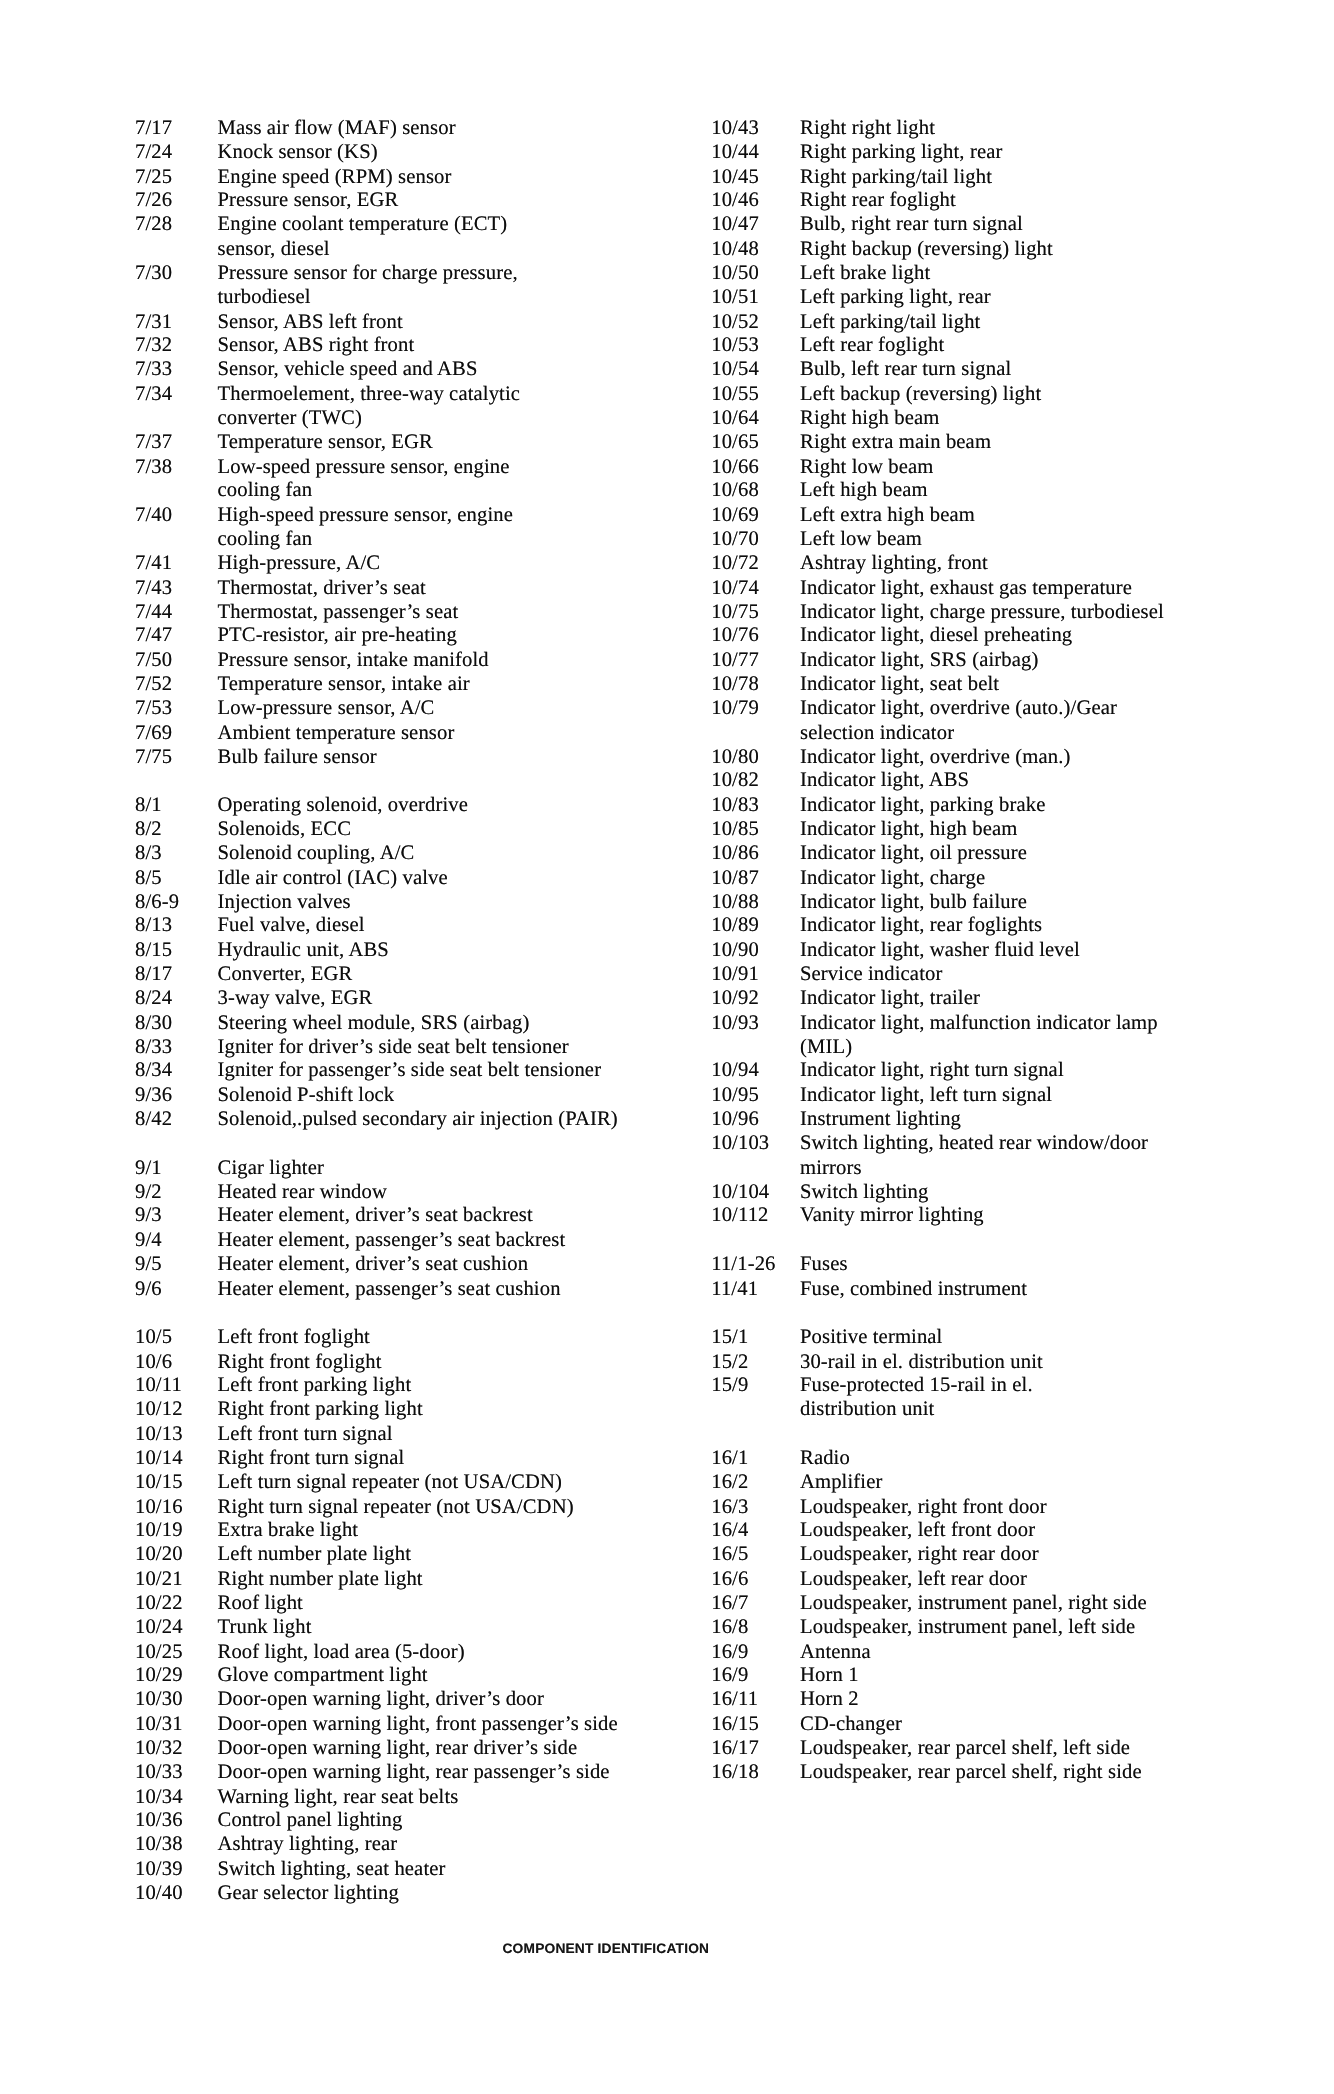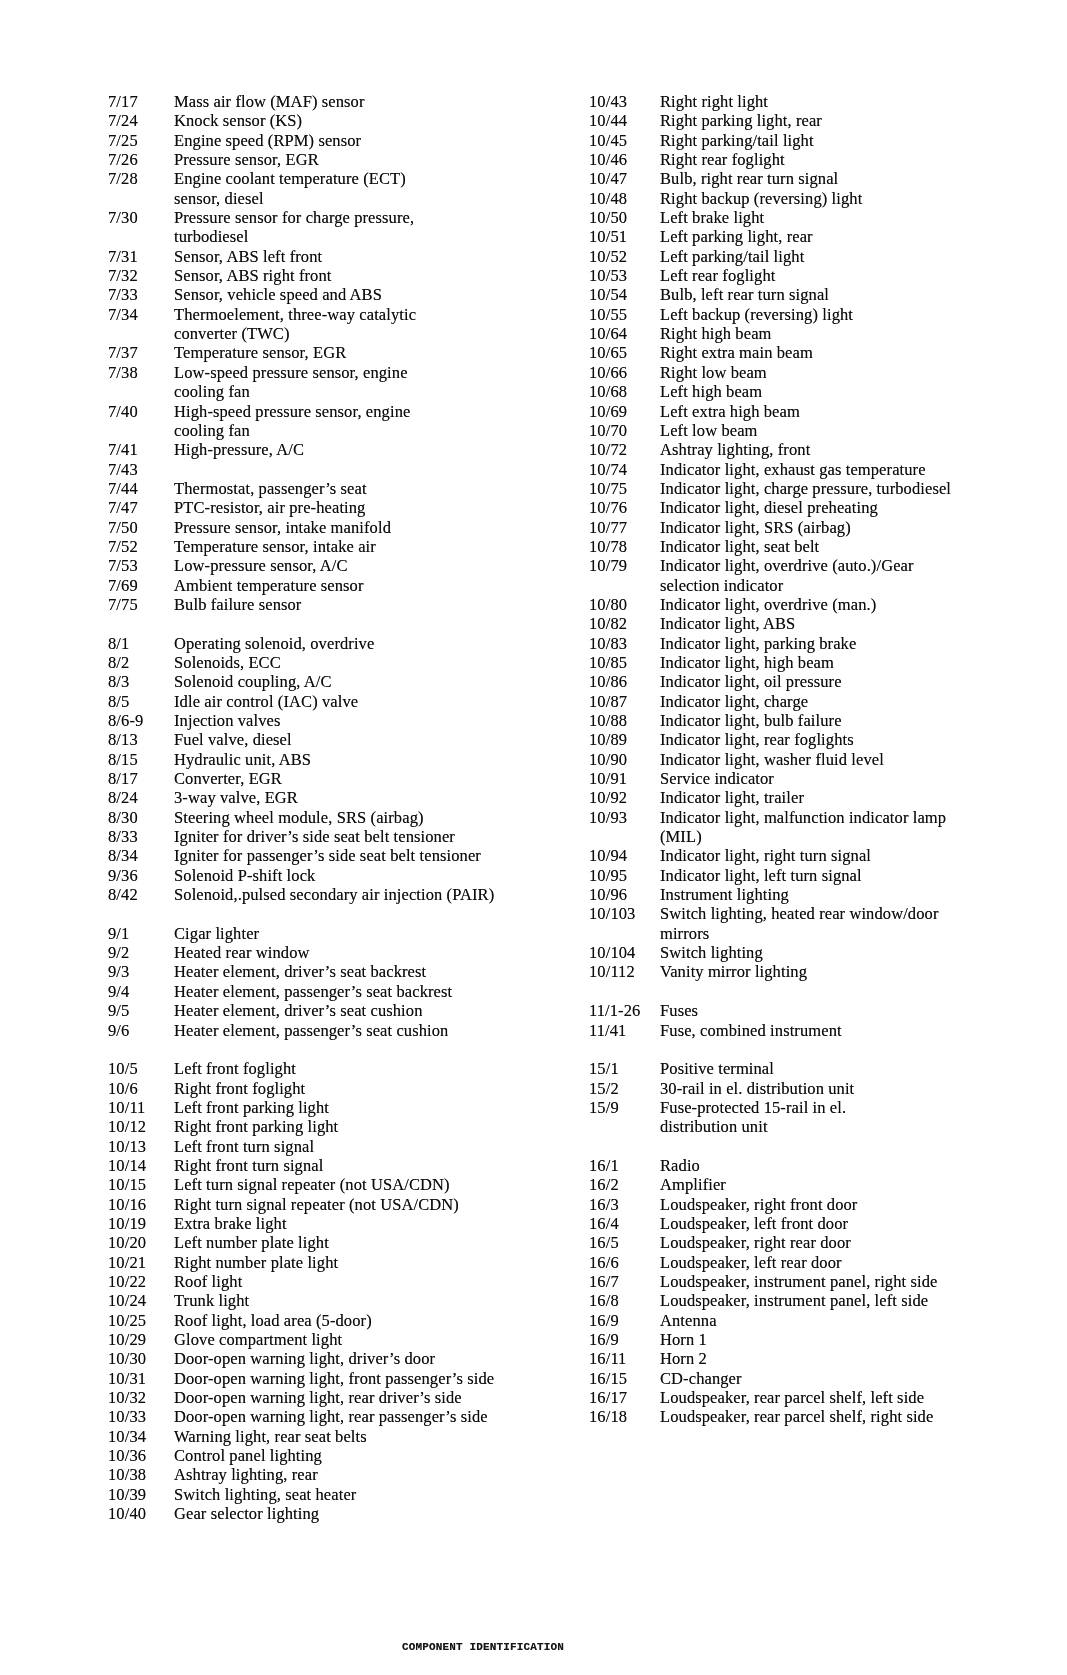--- a/index.html
+++ b/index.html
@@ -22,31 +22,31 @@
   }
   .col {
     position: absolute;
     top: 92px;
     font-size: 16.5px;
     line-height: 19.35px;
     letter-spacing: 0.1px;
     text-shadow: 0 0 0.5px rgba(0,0,0,0.55);
   }
   .col-left  { left: 108px; width: 452px; }
-  .col-right { left: 589px; width: 478px; font-family: Liberation Serif, serif; }
+  .col-right { left: 569px; width: 478px; font-family: Liberation Serif, serif; }
   .group + .group { margin-top: 19.35px; }
   .row { display: flex; align-items: flex-start; }
   .code { flex: 0 0 66px; white-space: nowrap; }
   .col-right .code { flex-basis: 71px; }
   .desc { flex: 1 1 auto; white-space: pre-line; }
   .footer {
     position: absolute;
     left: 402px;
-    top: 1641px;
-    font-family: Liberation Mono, monospace;
+    top: 1553px;
+    font-family: Liberation Sans, sans-serif;
     font-size: 11px;
     font-weight: bold;
     letter-spacing: 0.15px;
     color: #161616;
     text-shadow: 0 0 0.4px rgba(0,0,0,0.5);
   }
 </style>
 </head>
 <body>
 
@@ -109,20 +109,21 @@
           <span class="code">7/40</span>
           <span class="desc">High-speed pressure sensor, engine
 cooling fan</span>
         </div>
         <div class="row">
           <span class="code">7/41</span>
           <span class="desc">High-pressure, A/C</span>
         </div>
         <div class="row">
           <span class="code">7/43</span>
+          <span class="desc">Thermostat, driver’s seat</span>
         </div>
         <div class="row">
           <span class="code">7/44</span>
           <span class="desc">Thermostat, passenger’s seat</span>
         </div>
         <div class="row">
           <span class="code">7/47</span>
           <span class="desc">PTC-resistor, air pre-heating</span>
         </div>
         <div class="row">

